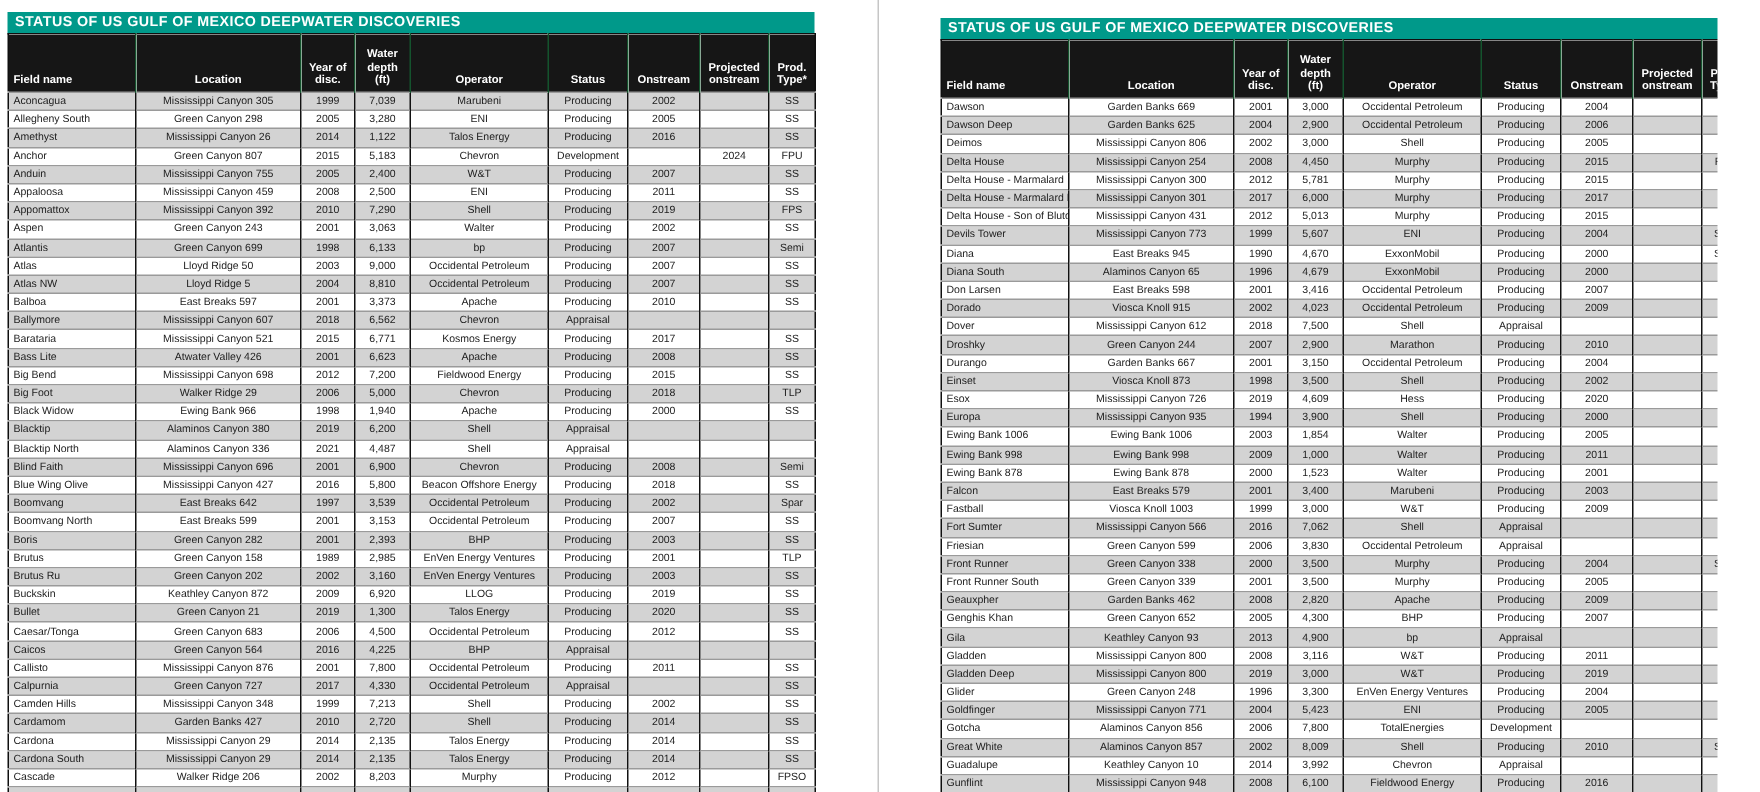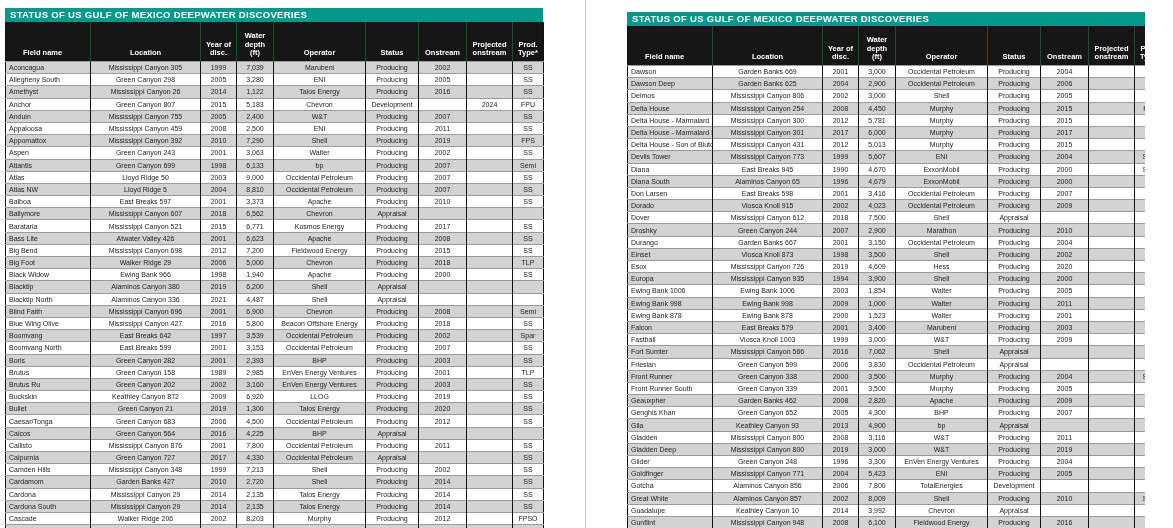--- a/index.html
+++ b/index.html
@@ -20,21 +20,21 @@
     padding:0 0 0 5px; box-sizing:border-box; white-space:nowrap; overflow:hidden;
   }
   table { border-collapse:collapse; table-layout:fixed; width:100%;
           border:1px solid #0f0f0f; }
   thead th {
     background:var(--headerbg,#161616); color:#ffffff;
     font-size:7.5px; font-weight:bold; text-align:center; vertical-align:bottom;
     height:33px; padding:2px 1px 3px; white-space:pre-line; line-height:1.15;
     border-left:1px solid #14532d; overflow:hidden;
   }
-  thead th:first-child { text-align:left; padding-left:17px; border-left:none; }
+  thead th:first-child { text-align:left; padding-left:3px; border-left:none; }
   tbody td {
     font-size:7px; color:#1c1c1c; text-align:center; height:11.2px;
     padding:0 2px; line-height:1; white-space:nowrap; overflow:hidden;
     border-left:1px solid #111111; border-top:1px solid #9a9a9a;
   }
   tbody td:first-child { text-align:left; padding-left:3px; border-left:none; }
   tbody tr.shade { background:var(--rowalt,#d3d3d3); }
   tbody tr { background:#ffffff; }
 </style>
 </head>

